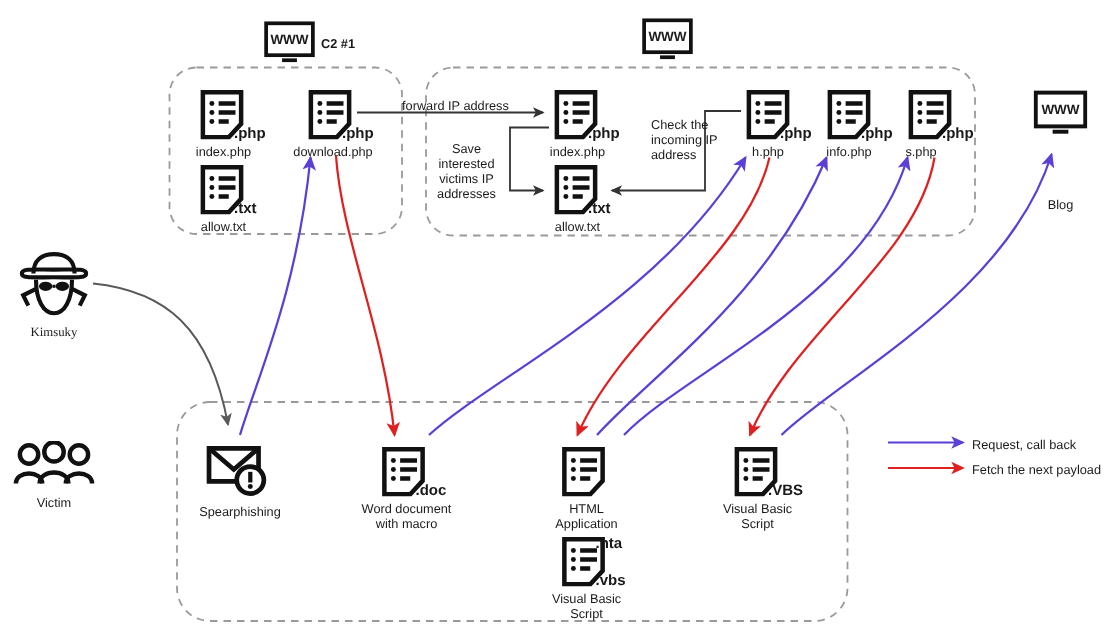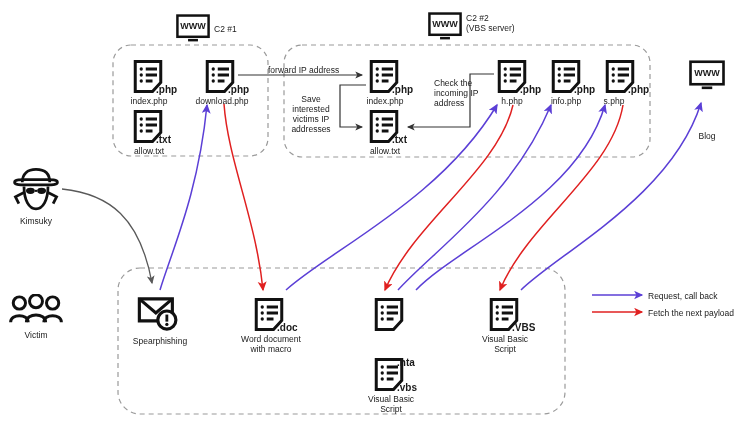--- a/index.html
+++ b/index.html
@@ -119,30 +119,28 @@
 
     <path d="M224,104 C228,160 256,220 263,290" fill="none" stroke="#e02020" stroke-width="1.5" marker-end="url(#ah-red)"></path>
     <path d="M513,105 C498,170 414,222 385,290" fill="none" stroke="#e02020" stroke-width="1.5" marker-end="url(#ah-red)"></path>
     <path d="M623,105 C612,172 528,222 500,290" fill="none" stroke="#e02020" stroke-width="1.5" marker-end="url(#ah-red)"></path>
 
     <path d="M592,295 H642" fill="none" stroke="#5b3fd6" stroke-width="1.4" marker-end="url(#ah-purple)"></path>
     <path d="M592,312 H642" fill="none" stroke="#e02020" stroke-width="1.4" marker-end="url(#ah-red)"></path>
   </svg>
 
   <div class="lbl" style="left:176px;top:21px;width:34px;font-weight:bold;font-size:9px;">WWW</div>
-  <div class="lbl lbl-left" style="left:214px;top:24px;width:60px;">C2 #1</div>
+  <div class="lbl lbl-left" style="left:214px;top:24px;width:60px;font-weight:bold;">C2 #1</div>
 
   <div class="lbl" style="left:428px;top:19px;width:34px;font-weight:bold;font-size:9px;">WWW</div>
-  <div class="lbl lbl-left" style="left:466px;top:13px;width:80px;">C2 #2
-(VBS server)</div>
 
   <div class="lbl" style="left:689px;top:68px;width:36px;font-weight:bold;font-size:9px;">WWW</div>
   <div class="lbl" style="left:687px;top:95px;width:40px;margin-top:36px;">Blog</div>
 
-  <div class="lbl" style="left:6px;top:216px;width:60px;">Kimsuky</div>
+  <div class="lbl" style="left:6px;top:216px;width:60px;font-family:Liberation Serif, serif;">Kimsuky</div>
   <div class="lbl" style="left:6px;top:330px;width:60px;">Victim</div>
 
   <div class="lbl lbl-left ext" style="left:156px;top:85px;width:30px;">.php</div>
   <div class="lbl" style="left:118px;top:96px;width:62px;">index.php</div>
 
   <div class="lbl lbl-left ext" style="left:228px;top:85px;width:30px;">.php</div>
   <div class="lbl" style="left:186px;top:96px;width:72px;">download.php</div>
 
   <div class="lbl lbl-left ext" style="left:156px;top:135px;width:30px;">.txt</div>
   <div class="lbl" style="left:120px;top:146px;width:58px;">allow.txt</div>
@@ -170,20 +168,22 @@
 incoming IP
 address</div>
 
   <div class="lbl" style="left:129px;top:336px;width:62px;text-align:center;">Spearphishing</div>
 
   <div class="lbl lbl-left ext" style="left:277px;top:323px;width:30px;">.doc</div>
   <div class="lbl" style="left:234px;top:334px;width:74px;">Word document
 with macro</div>
 
   <div class="lbl lbl-left ext" style="left:397px;top:323px;width:30px;margin-top:35px;">.hta</div>
+  <div class="lbl" style="left:358px;top:334px;width:66px;">HTML
+Application</div>
 
   <div class="lbl lbl-left ext" style="left:397px;top:383px;width:30px;">.vbs</div>
   <div class="lbl" style="left:358px;top:394px;width:66px;">Visual Basic
 Script</div>
 
   <div class="lbl lbl-left ext" style="left:512px;top:323px;width:30px;">.VBS</div>
   <div class="lbl" style="left:472px;top:334px;width:66px;">Visual Basic
 Script</div>
 
   <div class="lbl lbl-left" style="left:648px;top:291px;width:100px;">Request, call back</div>

